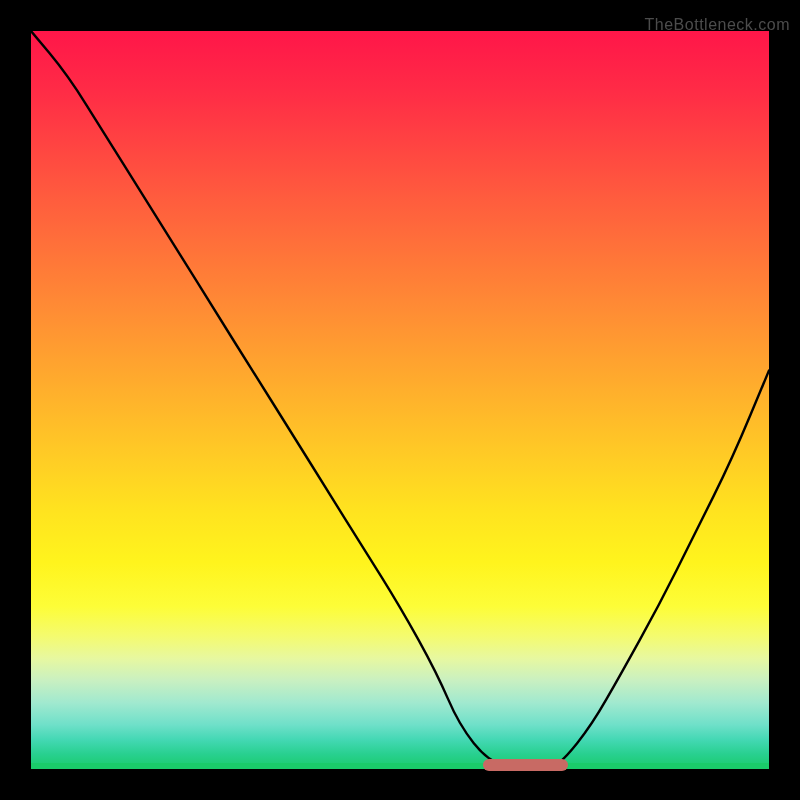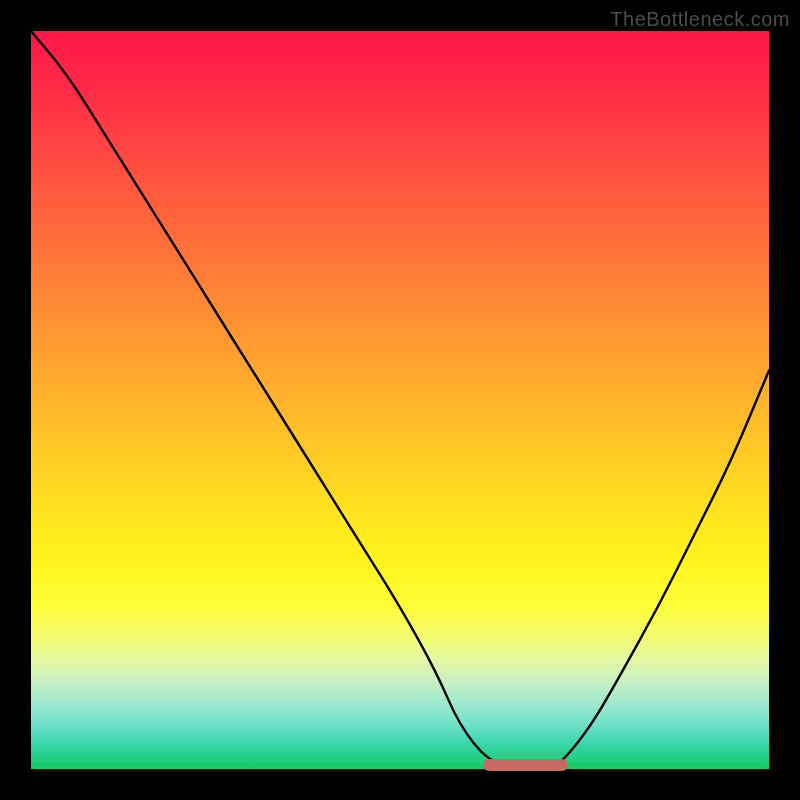--- a/index.html
+++ b/index.html
@@ -12,24 +12,24 @@
     font-family: Arial, Helvetica, sans-serif;
   }
   .frame {
     position: relative;
     width: 800px;
     height: 800px;
     background: #000;
   }
   .watermark {
     position: absolute;
-    top: 8px;
+    top: 16px;
     right: 10px;
     color: #4c4c4c;
-    font-size: 20px;
+    font-size: 16px;
     font-weight: 400;
     letter-spacing: 0.5px;
     z-index: 10;
   }
   .plot-bg {
     position: absolute;
     left: 31px;
     top: 31px;
     width: 738px;
     height: 738px;

